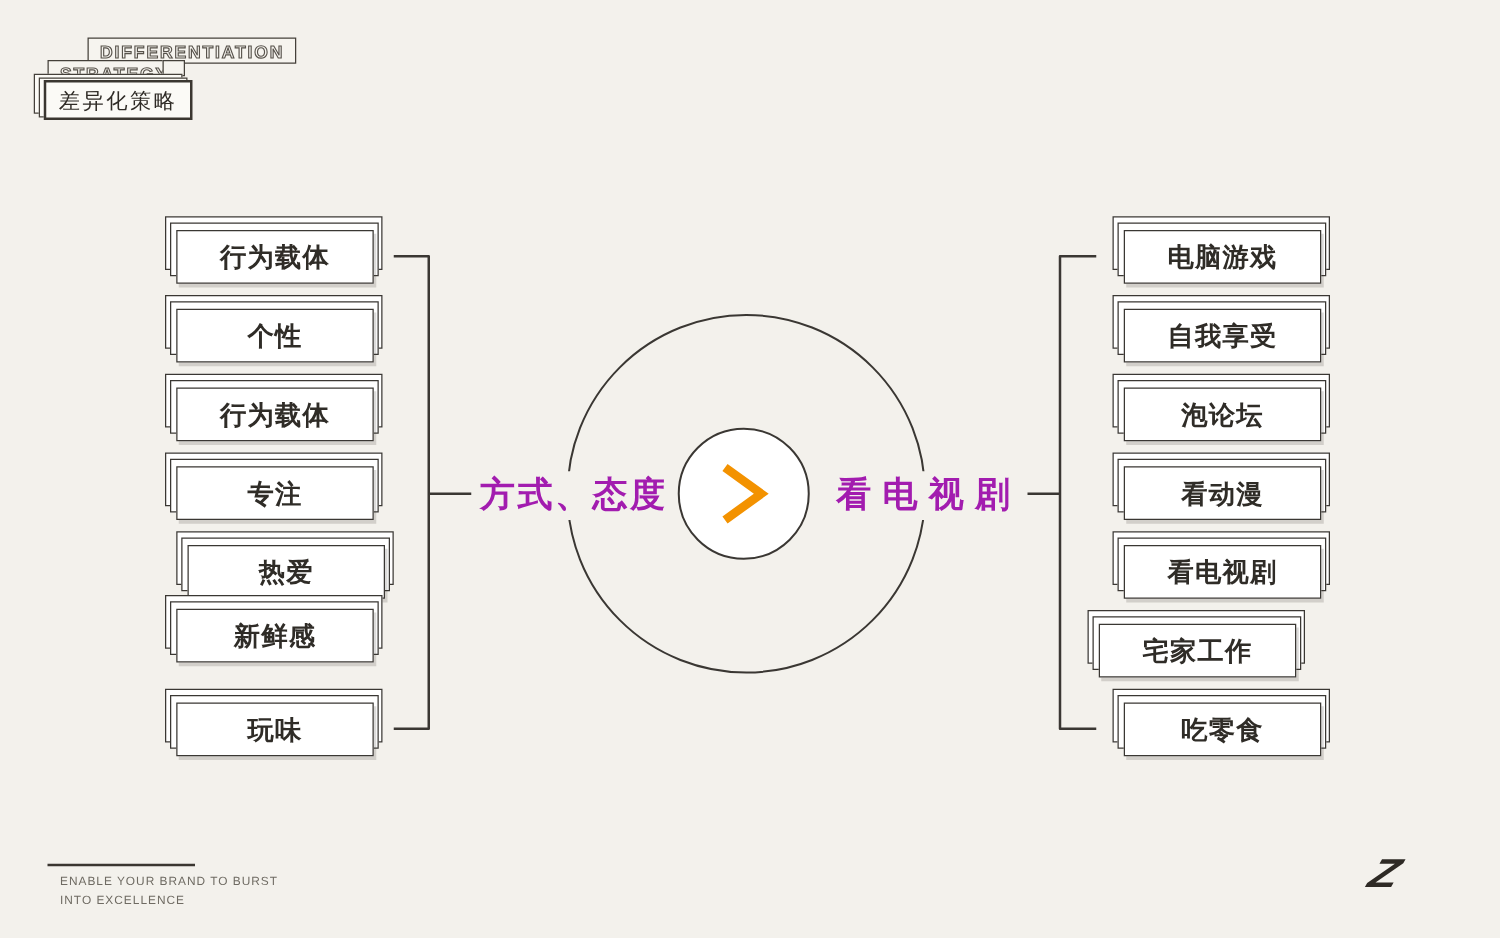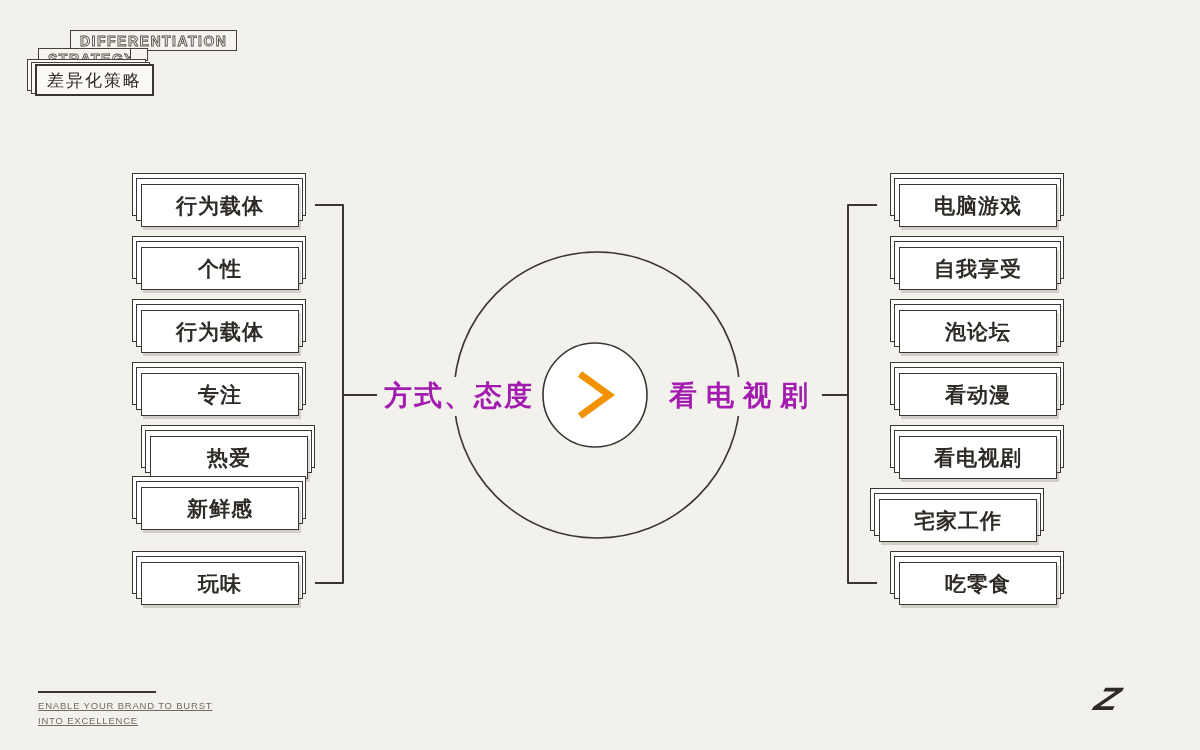--- a/index.html
+++ b/index.html
@@ -61,22 +61,22 @@
   }
   .center-label.left  { left:379px; letter-spacing:2px; }
   .center-label.right { left:664px; letter-spacing:9px; }
 
   
   .wires { position:absolute; left:0; top:0; width:1200px; height:750px; }
 
   
   .footer-line { position:absolute; left:38px; top:691px; width:118px; height:2px; background:#3a3630; }
   .footer-tagline {
-    position:absolute; left:38px; top:699px;
-    font-size:9.5px; letter-spacing:0.8px; line-height:1.55; color:#6f6b63;text-decoration:underline;
+    position:absolute; left:48px; top:699px;
+    font-size:9.5px; letter-spacing:0.8px; line-height:1.55; color:#6f6b63;
   }
   .logo-z {
     position:absolute; left:1096px; top:678px;
     font-size:38px; font-weight:900; font-style:italic; color:#2e2a25;
     transform:skewX(-18deg) scaleY(0.85);
   }
 </style>
 </head>
 <body>
 

